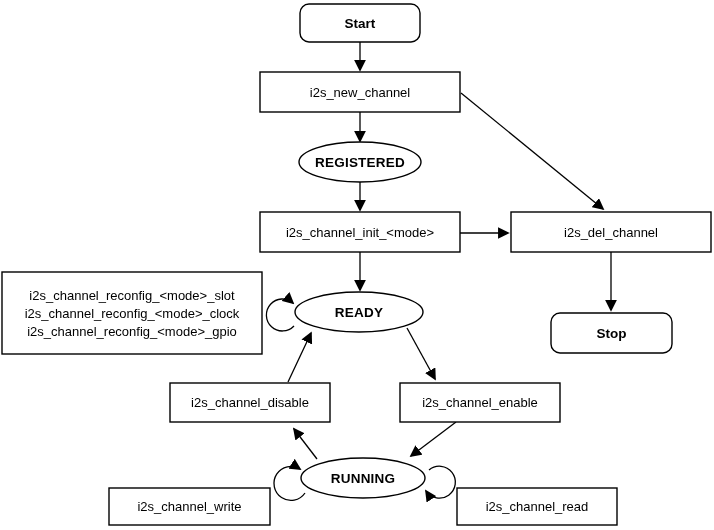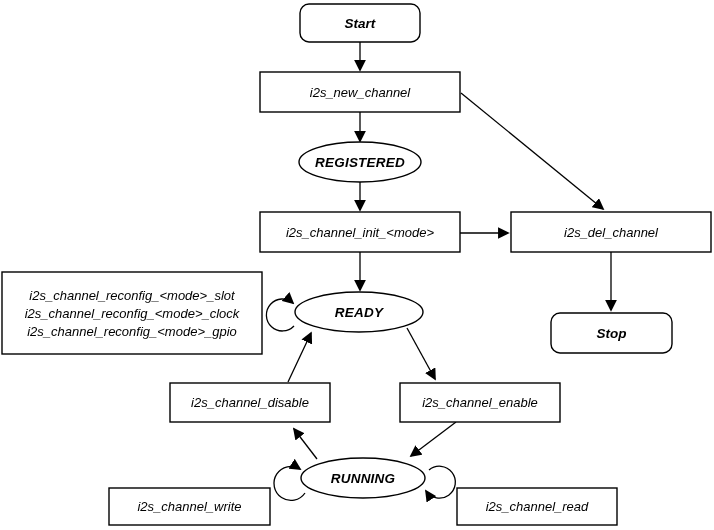--- a/index.html
+++ b/index.html
@@ -7,21 +7,20 @@
     padding: 0;
     background: #ffffff;
     width: 714px;
     height: 530px;
     overflow: hidden;
     font-family: "Liberation Sans", sans-serif;
   }
   .canvas-wrap {
     width: 684px;
     height: 530px;
-    font-style: italic;
   }
   svg text {
     font-family: "Liberation Sans", sans-serif;
     font-size: 13.5px;
     fill: #000000;
   }
   svg text.func-label { font-size: 13px; }
   svg text.bold-label { font-weight: 700; }
   svg text.state-label { font-weight: 700; letter-spacing: 0.2px; }
   .node-shape { fill: #ffffff; stroke: #000000; stroke-width: 1.4; }

